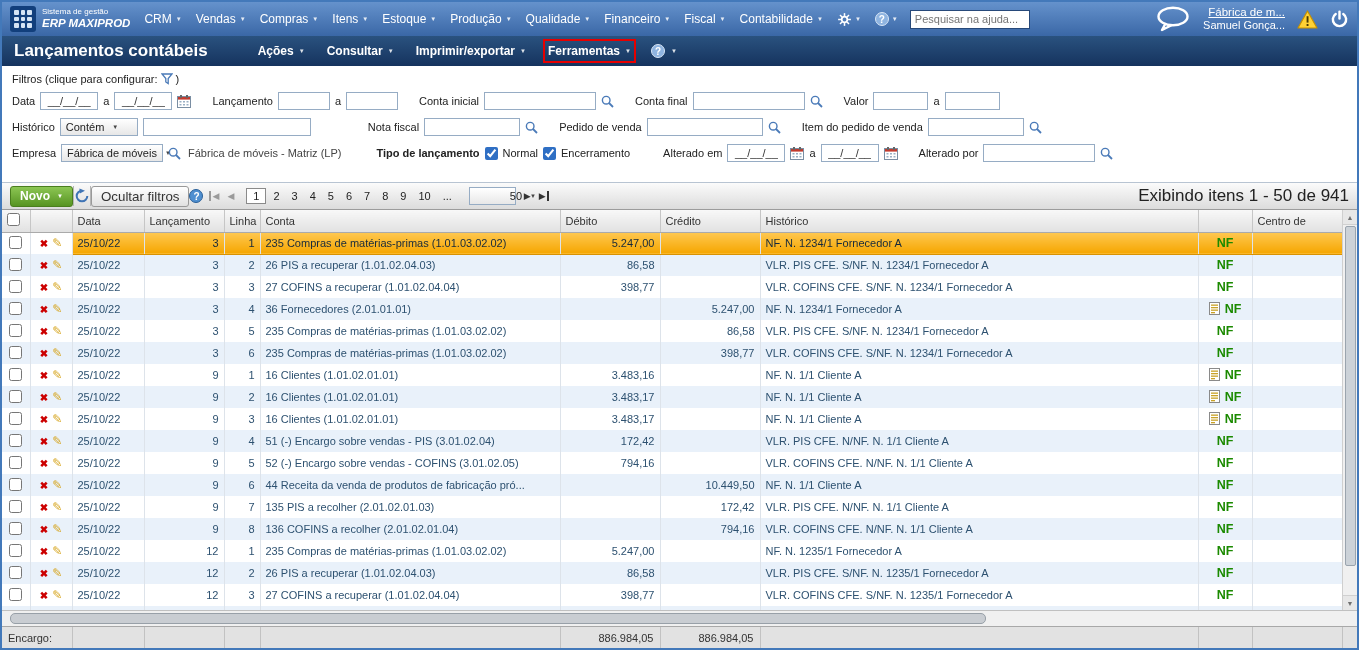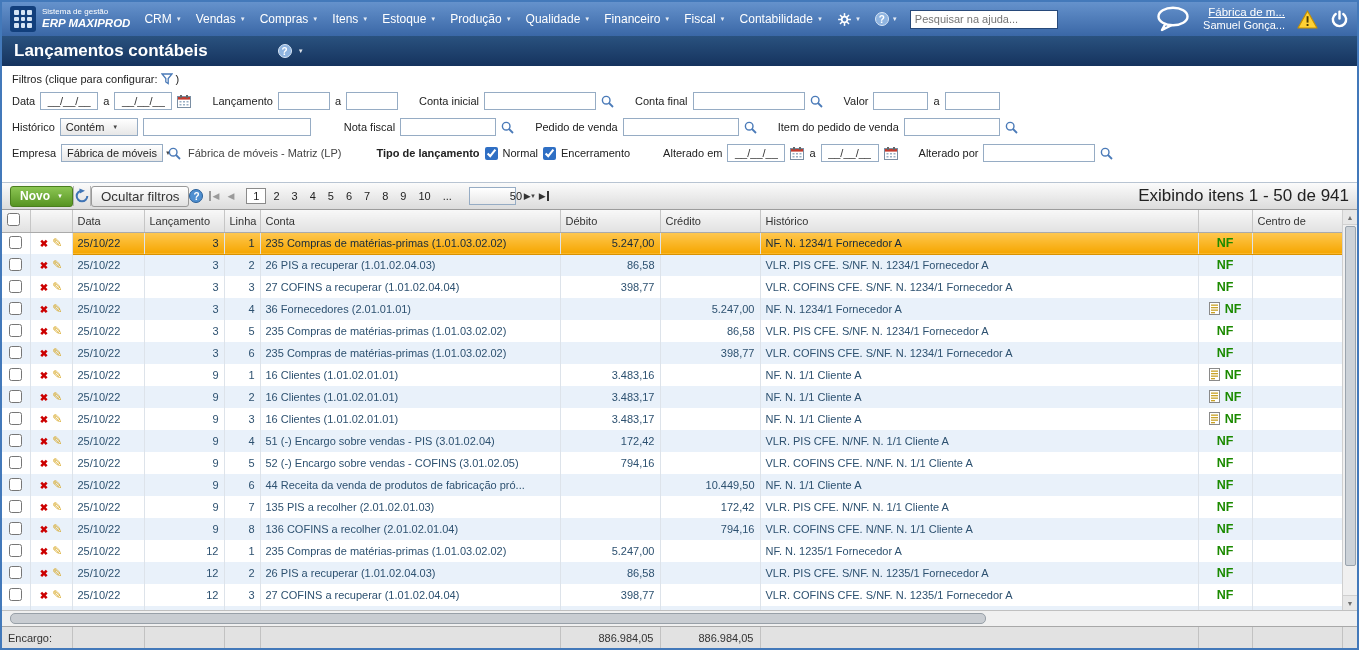--- a/index.html
+++ b/index.html
@@ -11,21 +11,21 @@
   .logo { width:26px; height:26px; background:#123f7c; border-radius:3px; display:grid; grid-template-columns:repeat(3,1fr); grid-template-rows:repeat(3,1fr); gap:2px; padding:4px; margin-right:6px; flex:0 0 auto; }
   .logo i { background:#d5e4f5; border-radius:1px; }
   .brand { line-height:1.1; margin-right:14px; white-space:nowrap; }
   .brand .sm { display:block; font-size:8px; }
   .brand .lg { display:block; font-size:11.5px; font-weight:bold; font-style:italic; }
   .main-menu { display:flex; align-items:center; gap:14px; }
   .tmenu { display:flex; align-items:center; gap:4px; font-size:12px; cursor:pointer; white-space:nowrap; }
   .car { font-size:6px; opacity:.85; line-height:1; }
   .icon-menu { display:flex; align-items:center; gap:3px; margin-left:14px; cursor:pointer; }
   .qcircle { width:14px; height:14px; border-radius:50%; background:#8fb4e0; border:1px solid #d8e6f6; color:#fff; font-size:10px; font-weight:bold; display:flex; align-items:center; justify-content:center; }
-  .tsearch { margin-left:12px; width:148px; height:19px; border:1px solid #27497a; font-size:11px; padding:0 4px; color:#333; }
+  .tsearch { margin-left:12px; width:120px; height:19px; border:1px solid #27497a; font-size:11px; padding:0 4px; color:#333; }
   .top-right { margin-left:auto; display:flex; align-items:center; gap:12px; }
   .userbox { text-align:right; line-height:1.25; white-space:nowrap; }
   .userbox .comp { font-size:11.5px; text-decoration:underline; cursor:pointer; display:block; }
   .userbox .usr { font-size:11px; display:block; }
 
   
   .titlebar { flex:0 0 30px; background:linear-gradient(#2a527f,#15335e); color:#fff; display:flex; align-items:center; padding:0 12px; }
   .page-title { font-size:17px; font-weight:bold; margin-right:50px; white-space:nowrap; }
   .page-menu { display:flex; align-items:center; gap:22px; }
   .pmenu { display:flex; align-items:center; gap:5px; font-size:12px; font-weight:bold; cursor:pointer; white-space:nowrap; }
@@ -218,20 +218,38 @@
         <svg width="19" height="19" viewBox="0 0 18 18">
             <path d="M9 1.6 L9 8" stroke="#fff" stroke-width="2.3" stroke-linecap="round"></path>
             <path d="M5.4 3.8 A6.3 6.3 0 1 0 12.6 3.8" fill="none" stroke="#fff" stroke-width="2.3" stroke-linecap="round"></path>
           </svg>
       </span>
     </div>
   </div>
 
   <div class="titlebar">
     <h1 class="page-title">Lançamentos contábeis</h1>
+    <nav class="page-menu">
+        <div class="pmenu">
+          <span>Ações</span>
+          <span class="car">▼</span>
+        </div>
+        <div class="pmenu">
+          <span>Consultar</span>
+          <span class="car">▼</span>
+        </div>
+        <div class="pmenu">
+          <span>Imprimir/exportar</span>
+          <span class="car">▼</span>
+        </div>
+        <div class="pmenu hl">
+          <span>Ferramentas</span>
+          <span class="car">▼</span>
+        </div>
+      </nav>
     <div class="pm-help">
       <span class="qcircle">?</span>
       <span class="car">▼</span>
     </div>
   </div>
 
 
   <div class="filters">
     <div class="fhead">
       <span>Filtros (clique para configurar:</span>
@@ -295,21 +313,21 @@
     </div>
 
     <div class="frow">
       <span class="flabel">Histórico</span>
       <div class="fsel" style="width:78px">
         <span>Contém</span>
         <span class="car">▼</span>
       </div>
       <input class="txt" style="width: 168px;">
 
-      <span class="flabel sect" style="margin-left:28px">Nota fiscal</span>
+      <span class="flabel sect" style="margin-left:52px">Nota fiscal</span>
       <input class="txt" style="width: 96px;">
       <span class="icobtn">
           <svg width="13" height="13" viewBox="0 0 13 13">
             <circle cx="5.2" cy="5.2" r="3.8" fill="#fff" stroke="#4a7ab8" stroke-width="1.4"></circle>
             <path d="M8 8 L12 12" stroke="#4a7ab8" stroke-width="1.8"></path>
           </svg>
         </span>
 
       <span class="flabel sect">Pedido de venda</span>
       <input class="txt" style="width: 116px;">

